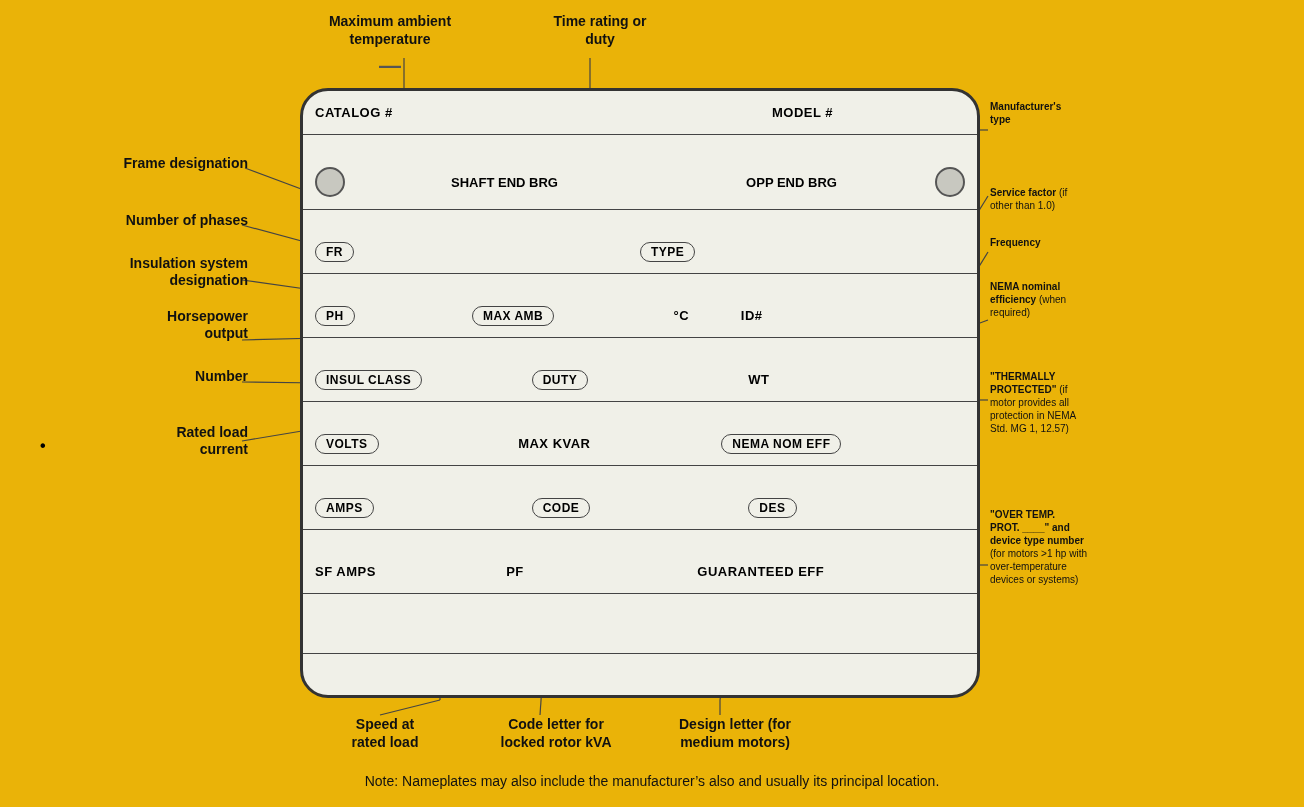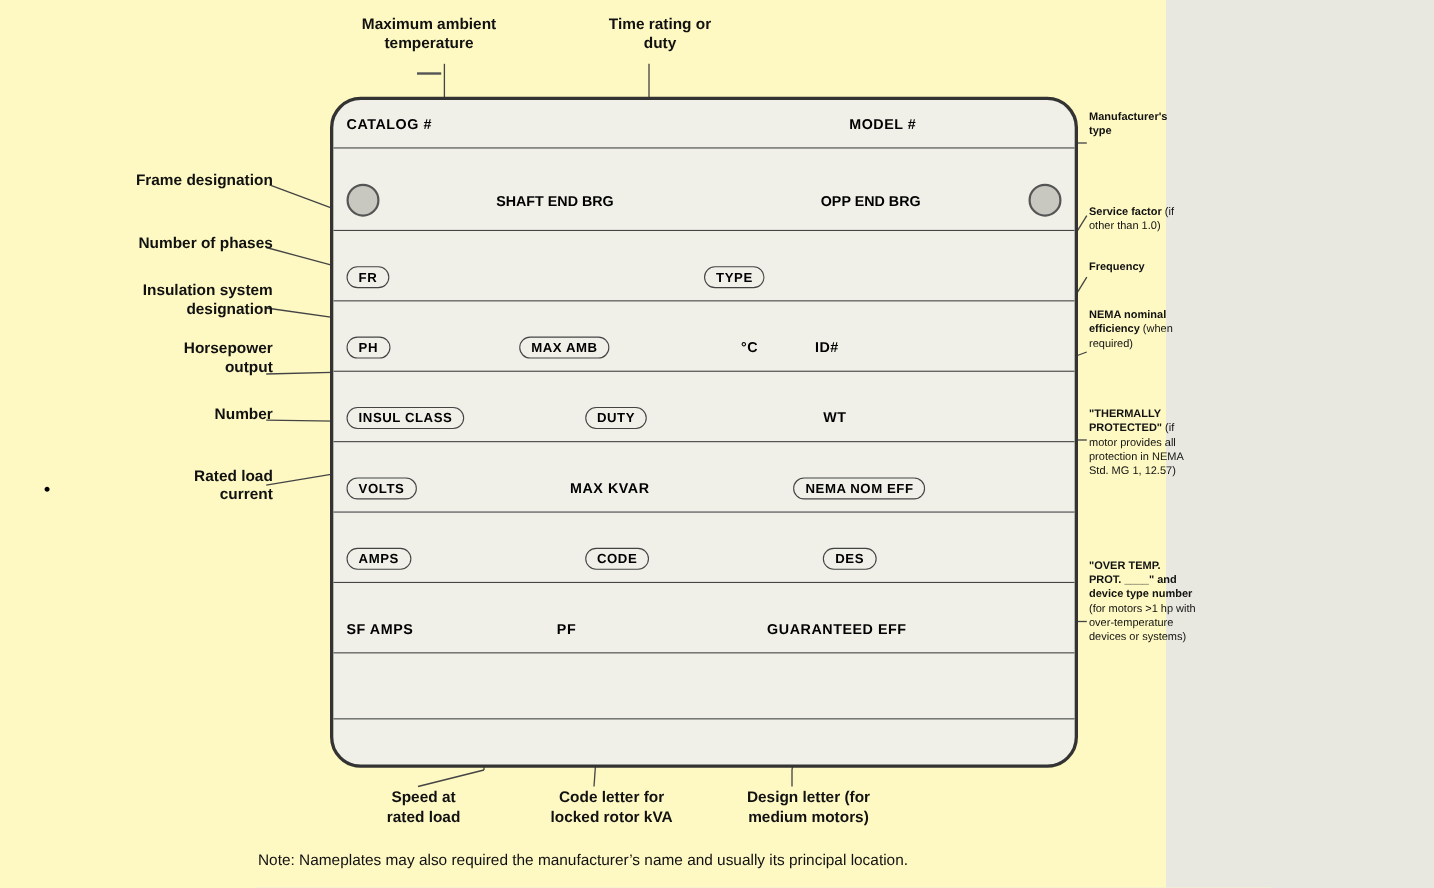--- a/index.html
+++ b/index.html
@@ -7,23 +7,23 @@
       background: #e8e8e0;
       font-family: Arial, Helvetica, sans-serif;
       font-size: 13px;
       width: 1304px;
       min-height: 807px;
       position: relative;
       overflow: hidden;
     }
 
     .page-wrapper {
-      width: 1060px;
+      width: 1304px;
       min-height: 807px;
-      background: #fef9c3;
+      background: #eab308;
       position: relative;
       padding: 10px;
     }
 
     
     .nameplate {
       position: absolute;
       left: 300px;
       top: 88px;
       width: 680px;
@@ -361,16 +361,16 @@
 
       <div class="row-corners-bottom" style="display:flex; justify-content:space-between; align-items:center; padding:8px 12px; border-top:1.5px solid #444; min-height:70px;">
         <div class="circle-hole"></div>
         <div class="circle-hole"></div>
       </div>
 
     </div>
   </div>
 
   <div class="note">
-    <span>Note: Nameplates may also required the manufacturer’s name and usually its principal location.</span>
+    <span>Note: Nameplates may also include the manufacturer’s also and usually its principal location.</span>
   </div>
 
 </div>
 
 </body></html>

